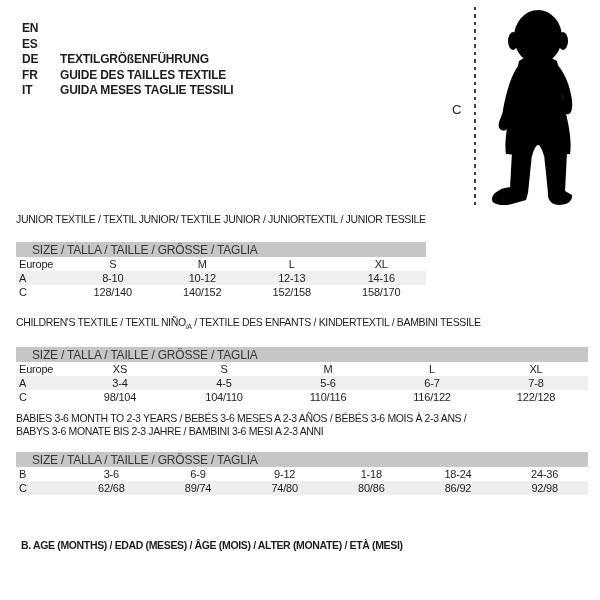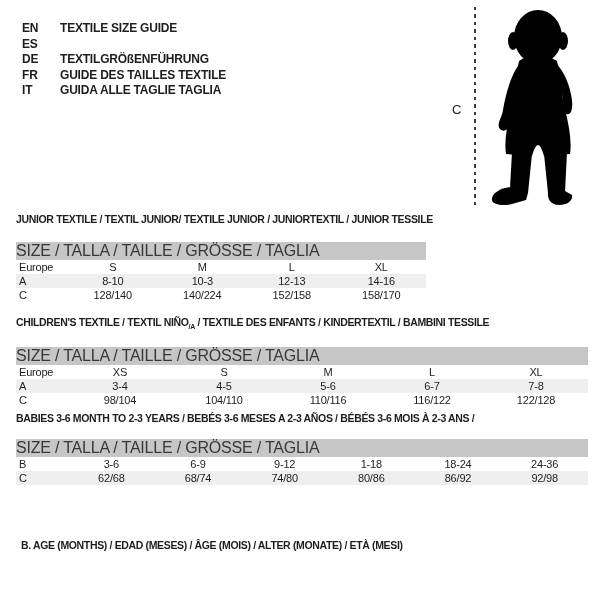--- a/index.html
+++ b/index.html
@@ -19,62 +19,61 @@
   .figure { position:absolute; left:450px; top:5px; width:148px; height:206px; }
   .height-label { position:absolute; left:2px; top:97px; font-size:13px; }
   .height-line {
     position:absolute; left:24px; top:2px; width:2px; height:201px;
     background:repeating-linear-gradient(to bottom,#3c3c3c 0 3.5px, transparent 3.5px 7.5px);
   }
   .silhouette { position:absolute; left:31px; top:3px; }
 
   
   .table-block { position:absolute; left:16px; }
-  .tb-title { font-weight:bold; font-size:10.5px; letter-spacing:-0.35px; line-height:13px; white-space:nowrap; }
+  .tb-title { font-weight:normal; font-size:10.5px; letter-spacing:-0.35px; line-height:13px; white-space:nowrap; }
   .tb-title .sub { font-size:7px; vertical-align:sub; }
   .size-table { border-collapse:collapse; table-layout:fixed; font-size:11px; letter-spacing:-0.2px; }
   .size-table td { height:14px; padding:0; text-align:center; vertical-align:middle; }
   .size-table td.rowlabel { text-align:left; padding-left:3px; }
   tr.bar td {
     background:var(--bar-bg,#c6c6c6); height:15px;
-    text-align:left; padding-left:0; color:#383838; font-size:16px;
+    text-align:left; padding-left:16px; color:#383838; font-size:12px;
   }
   tr.stripe td { background:var(--stripe-bg,#efefef); }
   col.c-label { width:52px; }
   #t1 { top:213px; } #t1 .size-table { width:410px; margin-top:16px; }
   #t2 { top:316px; } #t2 .size-table { width:572px; margin-top:14px; }
   #t3 { top:412px; } #t3 .size-table { width:572px; margin-top:14px; }
 
   
   .legend { position:absolute; left:21px; top:536px; font-weight:bold; font-size:10.5px; letter-spacing:-0.35px; line-height:18px; white-space:nowrap; }
 </style>
 </head>
 <body>
 
 <div class="page">
 
   <div class="lang-block">
     <div class="lang-row">
       <span class="lang-code">EN</span>
-      <span class="lang-label">TEXTILE SIZE GUIDE</span>
     </div>
     <div class="lang-row">
       <span class="lang-code">ES</span>
     </div>
     <div class="lang-row">
       <span class="lang-code">DE</span>
       <span class="lang-label">TEXTILGRÖßENFÜHRUNG</span>
     </div>
     <div class="lang-row">
       <span class="lang-code">FR</span>
       <span class="lang-label">GUIDE DES TAILLES TEXTILE</span>
     </div>
     <div class="lang-row">
       <span class="lang-code">IT</span>
-      <span class="lang-label">GUIDA ALLE TAGLIE TAGLIA</span>
+      <span class="lang-label">GUIDA MESES TAGLIE TESSILI</span>
     </div>
   </div>
 
   <div class="figure">
     <span class="height-label">C</span>
     <div class="height-line"></div>
     <svg class="silhouette" width="114" height="200" viewBox="0 0 114 200" xmlns="http://www.w3.org/2000/svg">
       <g fill="#000000">
         <ellipse cx="57" cy="29" rx="24" ry="27"></ellipse>
         <ellipse cx="32" cy="33" rx="5" ry="9"></ellipse>
@@ -108,28 +107,28 @@
         <tr>
           <td class="rowlabel">Europe</td>
           <td>S</td>
           <td>M</td>
           <td>L</td>
           <td>XL</td>
         </tr>
         <tr class="stripe">
           <td class="rowlabel">A</td>
           <td>8-10</td>
-          <td>10-3</td>
+          <td>10-12</td>
           <td>12-13</td>
           <td>14-16</td>
         </tr>
         <tr>
           <td class="rowlabel">C</td>
           <td>128/140</td>
-          <td>140/224</td>
+          <td>140/152</td>
           <td>152/158</td>
           <td>158/170</td>
         </tr>
       </tbody>
     </table>
   </section>
 
   <section id="t2" class="table-block">
     <div class="tb-title"><span>CHILDREN'S TEXTILE / TEXTIL NIÑO</span><span class="sub">/A</span><span> / TEXTILE DES ENFANTS / KINDERTEXTIL / BAMBINI TESSILE</span></div>
     <table class="size-table">
@@ -168,20 +167,21 @@
           <td>110/116</td>
           <td>116/122</td>
           <td>122/128</td>
         </tr>
       </tbody>
     </table>
   </section>
 
   <section id="t3" class="table-block">
     <div class="tb-title">BABIES 3-6 MONTH TO 2-3 YEARS / BEBÉS 3-6 MESES A 2-3 AÑOS / BÉBÉS 3-6 MOIS À 2-3 ANS /</div>
+    <div class="tb-title">BABYS 3-6 MONATE BIS 2-3 JAHRE / BAMBINI 3-6 MESI A 2-3 ANNI</div>
     <table class="size-table">
       <colgroup>
           <col class="c-label">
           <col>
           <col>
           <col>
           <col>
           <col>
           <col>
         </colgroup>
@@ -194,21 +194,21 @@
           <td>3-6</td>
           <td>6-9</td>
           <td>9-12</td>
           <td>1-18</td>
           <td>18-24</td>
           <td>24-36</td>
         </tr>
         <tr class="stripe">
           <td class="rowlabel">C</td>
           <td>62/68</td>
-          <td>68/74</td>
+          <td>89/74</td>
           <td>74/80</td>
           <td>80/86</td>
           <td>86/92</td>
           <td>92/98</td>
         </tr>
       </tbody>
     </table>
   </section>
 
   <div class="legend">

